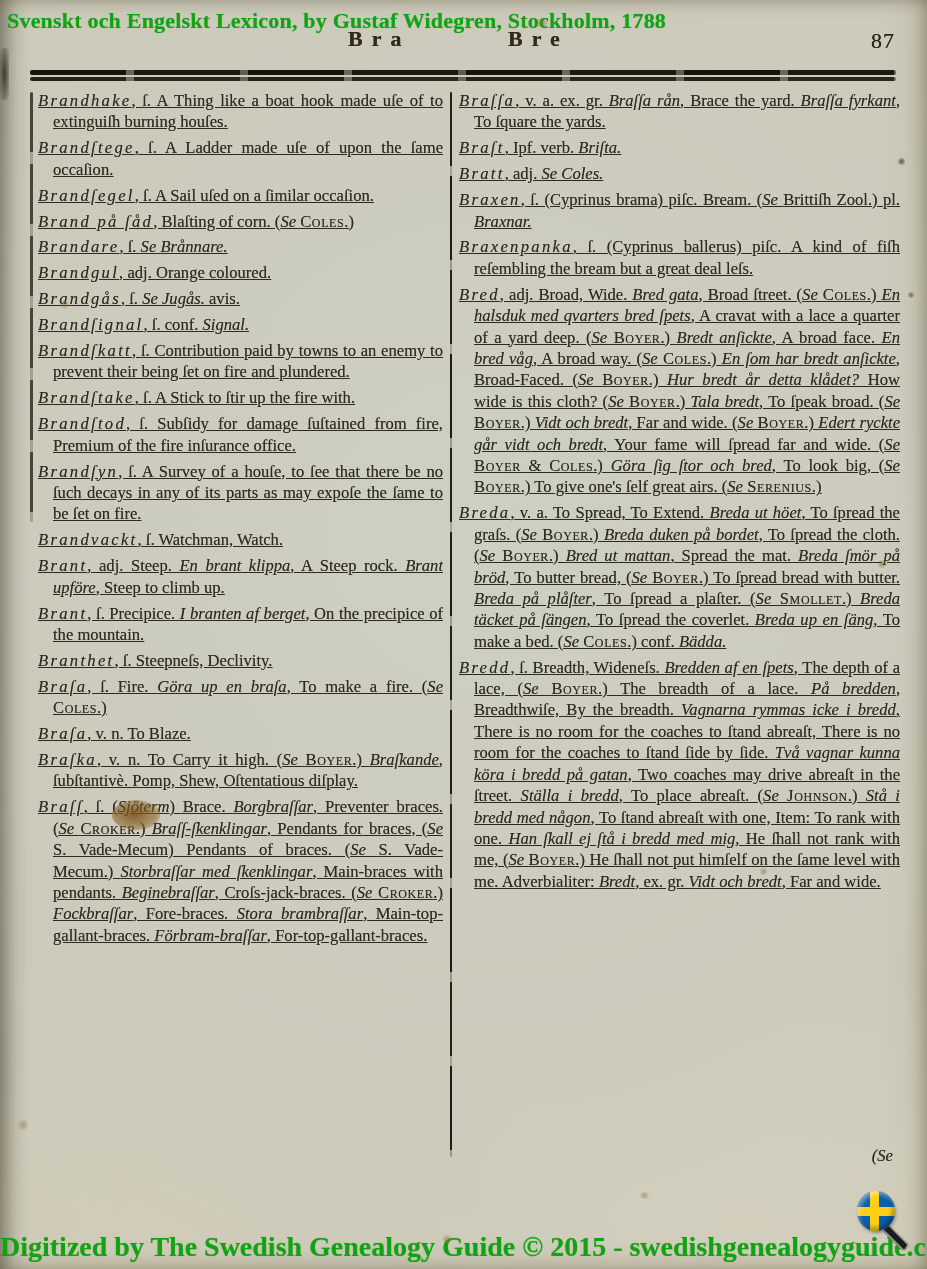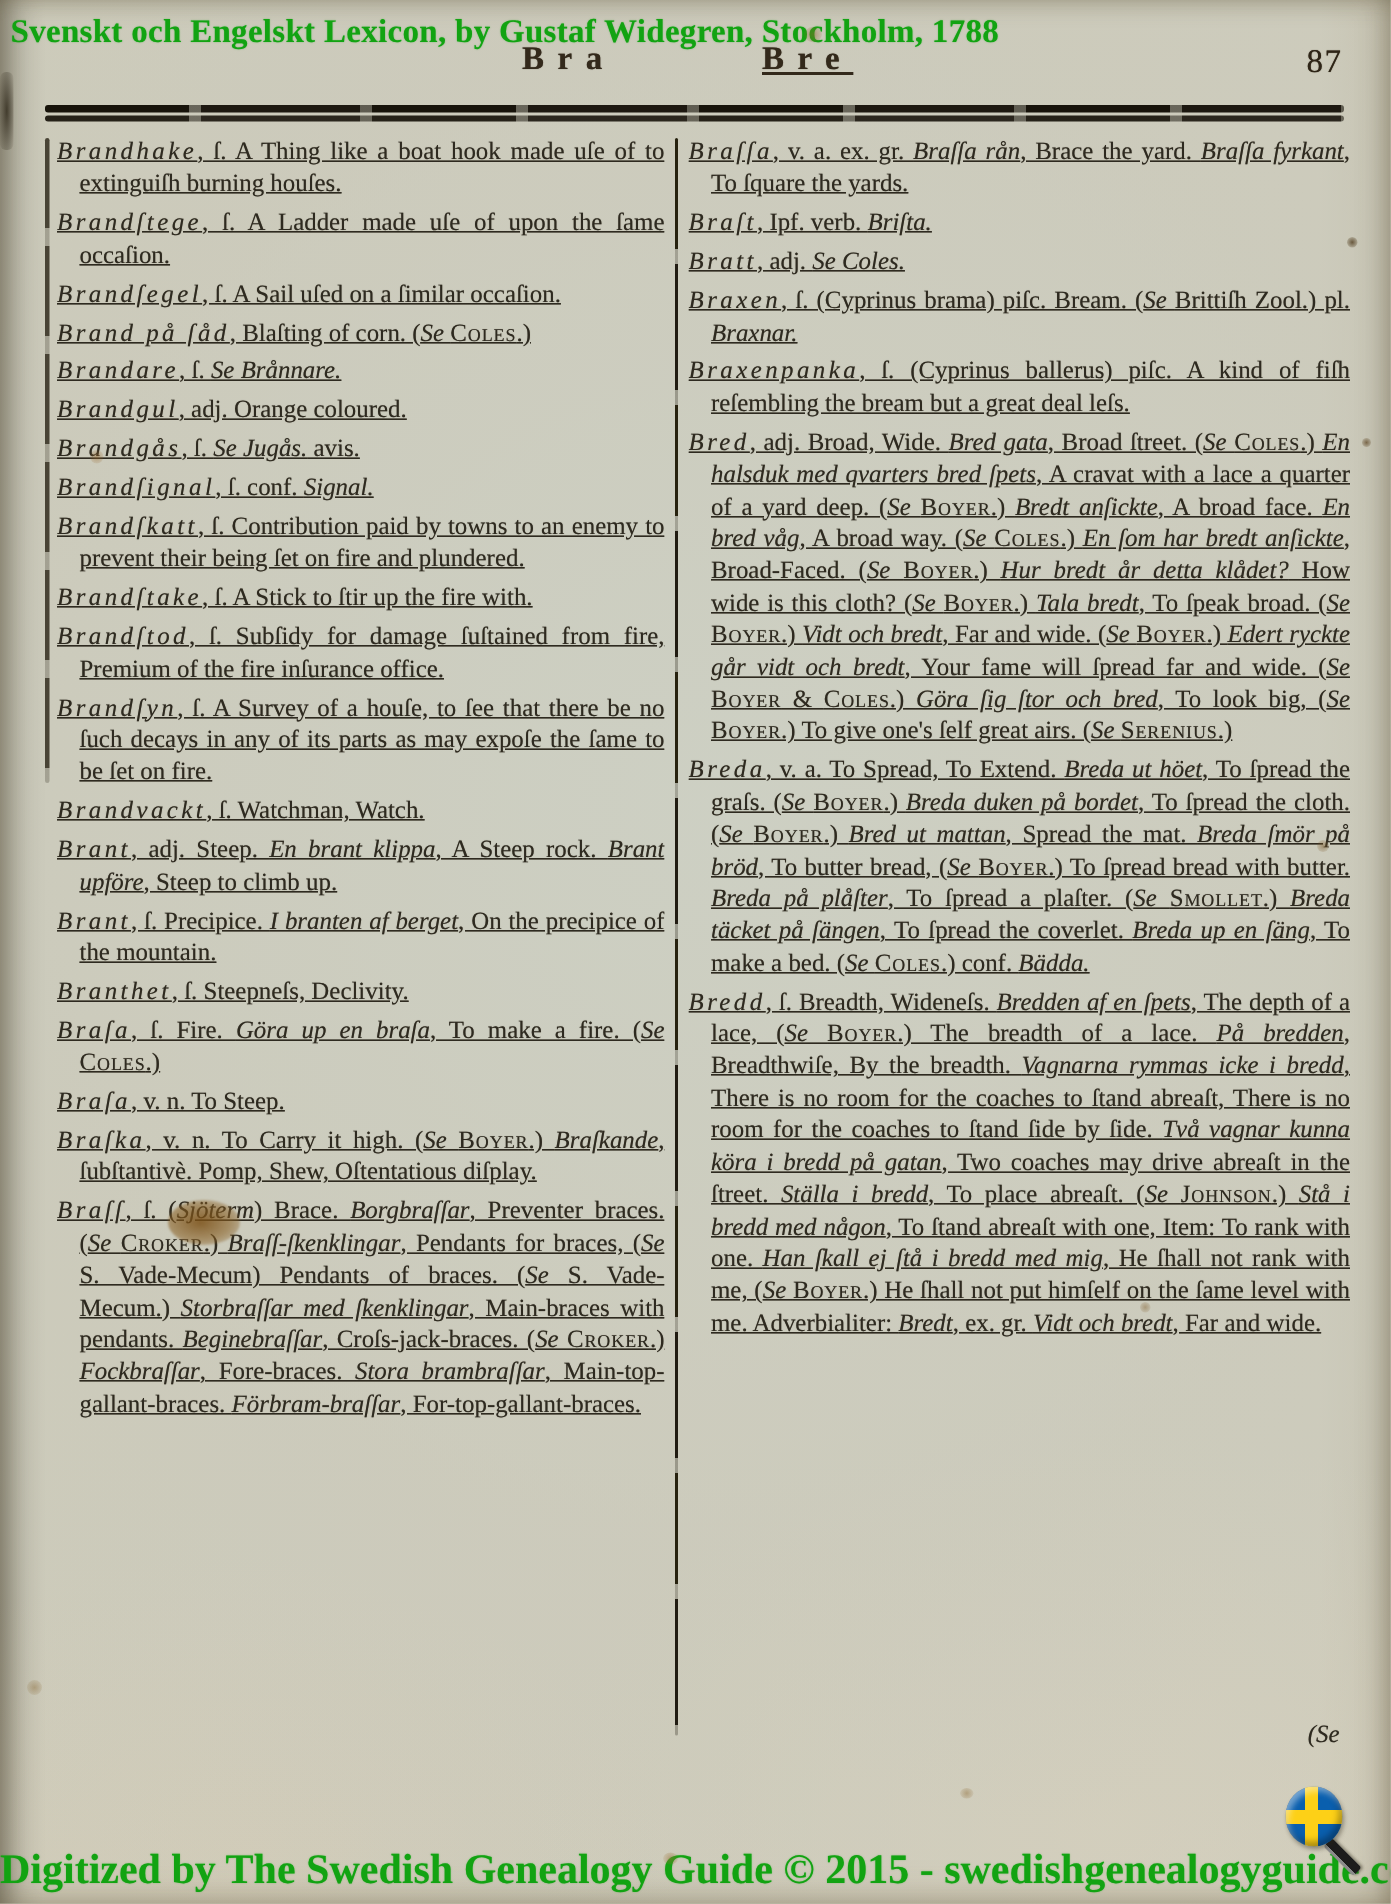--- a/index.html
+++ b/index.html
@@ -30,21 +30,21 @@
     text-shadow:0 0 1px rgba(18,163,18,0.55);
     white-space:nowrap;
   }
   .running-head{position:absolute;top:26px;left:0;width:927px;height:30px;color:#33291b;}
   .rh-word{
     position:absolute;top:0;
     font-size:22px;font-weight:700;letter-spacing:9px;
     text-shadow:0 0 0.6px rgba(40,30,15,0.8);
   }
   .rh-left{left:348px;}
-  .rh-right{left:508px;text-decoration:underline;}
+  .rh-right{left:508px;}
   .page-number{
     position:absolute;top:2px;right:32px;
     font-size:22px;font-weight:400;letter-spacing:1px;
     color:#2e2517;text-shadow:0 0 0.6px rgba(40,30,15,0.8);
   }
   
   .double-rule{position:absolute;left:30px;top:70px;width:866px;}
   .double-rule .rule-a,.double-rule .rule-b{
     height:5px;margin-bottom:2px;border-radius:2px;
     background:repeating-linear-gradient(90deg,
@@ -160,21 +160,21 @@
         <p class="entry"><span class="seg-h">Brandſignal</span><span class="seg-r">, ſ. conf. </span><span class="seg-i">Signal.</span></p>
         <p class="entry"><span class="seg-h">Brandſkatt</span><span class="seg-r">, ſ. Contribution paid by towns to an enemy to prevent their being ſet on fire and plundered.</span></p>
         <p class="entry"><span class="seg-h">Brandſtake</span><span class="seg-r">, ſ. A Stick to ſtir up the fire with.</span></p>
         <p class="entry"><span class="seg-h">Brandſtod</span><span class="seg-r">, ſ. Subſidy for damage ſuſtained from fire, Premium of the fire inſurance office.</span></p>
         <p class="entry"><span class="seg-h">Brandſyn</span><span class="seg-r">, ſ. A Survey of a houſe, to ſee that there be no ſuch decays in any of its parts as may expoſe the ſame to be ſet on fire.</span></p>
         <p class="entry"><span class="seg-h">Brandvackt</span><span class="seg-r">, ſ. Watchman, Watch.</span></p>
         <p class="entry"><span class="seg-h">Brant</span><span class="seg-r">, adj. Steep. </span><span class="seg-i">En brant klippa</span><span class="seg-r">, A Steep rock. </span><span class="seg-i">Brant upföre</span><span class="seg-r">, Steep to climb up.</span></p>
         <p class="entry"><span class="seg-h">Brant</span><span class="seg-r">, ſ. Precipice. </span><span class="seg-i">I branten af berget</span><span class="seg-r">, On the precipice of the mountain.</span></p>
         <p class="entry"><span class="seg-h">Branthet</span><span class="seg-r">, ſ. Steepneſs, Declivity.</span></p>
         <p class="entry"><span class="seg-h">Braſa</span><span class="seg-r">, ſ. Fire. </span><span class="seg-i">Göra up en braſa</span><span class="seg-r">, To make a fire. (</span><span class="seg-i">Se </span><span class="seg-sc">Coles</span><span class="seg-r">.)</span></p>
-        <p class="entry"><span class="seg-h">Braſa</span><span class="seg-r">, v. n. To Steep.</span></p>
+        <p class="entry"><span class="seg-h">Braſa</span><span class="seg-r">, v. n. To Blaze.</span></p>
         <p class="entry"><span class="seg-h">Braſka</span><span class="seg-r">, v. n. To Carry it high. (</span><span class="seg-i">Se </span><span class="seg-sc">Boyer</span><span class="seg-r">.) </span><span class="seg-i">Braſkande</span><span class="seg-r">, ſubſtantivè. Pomp, Shew, Oſtentatious diſplay.</span></p>
         <p class="entry"><span class="seg-h">Braſſ</span><span class="seg-r">, ſ. (</span><span class="seg-i">Sjöterm</span><span class="seg-r">) Brace. </span><span class="seg-i">Borgbraſſar</span><span class="seg-r">, Preventer braces. (</span><span class="seg-i">Se </span><span class="seg-sc">Croker</span><span class="seg-r">.) </span><span class="seg-i">Braſſ-ſkenklingar</span><span class="seg-r">, Pendants for braces, (</span><span class="seg-i">Se </span><span class="seg-r">S. Vade-Mecum) Pendants of braces. (</span><span class="seg-i">Se </span><span class="seg-r">S. Vade-Mecum.) </span><span class="seg-i">Storbraſſar med ſkenklingar</span><span class="seg-r">, Main-braces with pendants. </span><span class="seg-i">Beginebraſſar</span><span class="seg-r">, Croſs-jack-braces. (</span><span class="seg-i">Se </span><span class="seg-sc">Croker</span><span class="seg-r">.) </span><span class="seg-i">Fockbraſſar</span><span class="seg-r">, Fore-braces. </span><span class="seg-i">Stora brambraſſar</span><span class="seg-r">, Main-top-gallant-braces. </span><span class="seg-i">Förbram-braſſar</span><span class="seg-r">, For-top-gallant-braces.</span></p>
       </div>
     <div class="col-divider"></div>
     <div class="col col-right">
         <p class="entry"><span class="seg-h">Braſſa</span><span class="seg-r">, v. a. ex. gr. </span><span class="seg-i">Braſſa rån</span><span class="seg-r">, Brace the yard. </span><span class="seg-i">Braſſa fyrkant</span><span class="seg-r">, To ſquare the yards.</span></p>
         <p class="entry"><span class="seg-h">Braſt</span><span class="seg-r">, Ipf. verb. </span><span class="seg-i">Briſta.</span></p>
         <p class="entry"><span class="seg-h">Bratt</span><span class="seg-r">, adj. </span><span class="seg-i">Se Coles.</span></p>
         <p class="entry"><span class="seg-h">Braxen</span><span class="seg-r">, ſ. (Cyprinus brama) piſc. Bream. (</span><span class="seg-i">Se </span><span class="seg-r">Brittiſh Zool.) pl. </span><span class="seg-i">Braxnar.</span></p>
         <p class="entry"><span class="seg-h">Braxenpanka</span><span class="seg-r">, ſ. (Cyprinus ballerus) piſc. A kind of fiſh reſembling the bream but a great deal leſs.</span></p>

